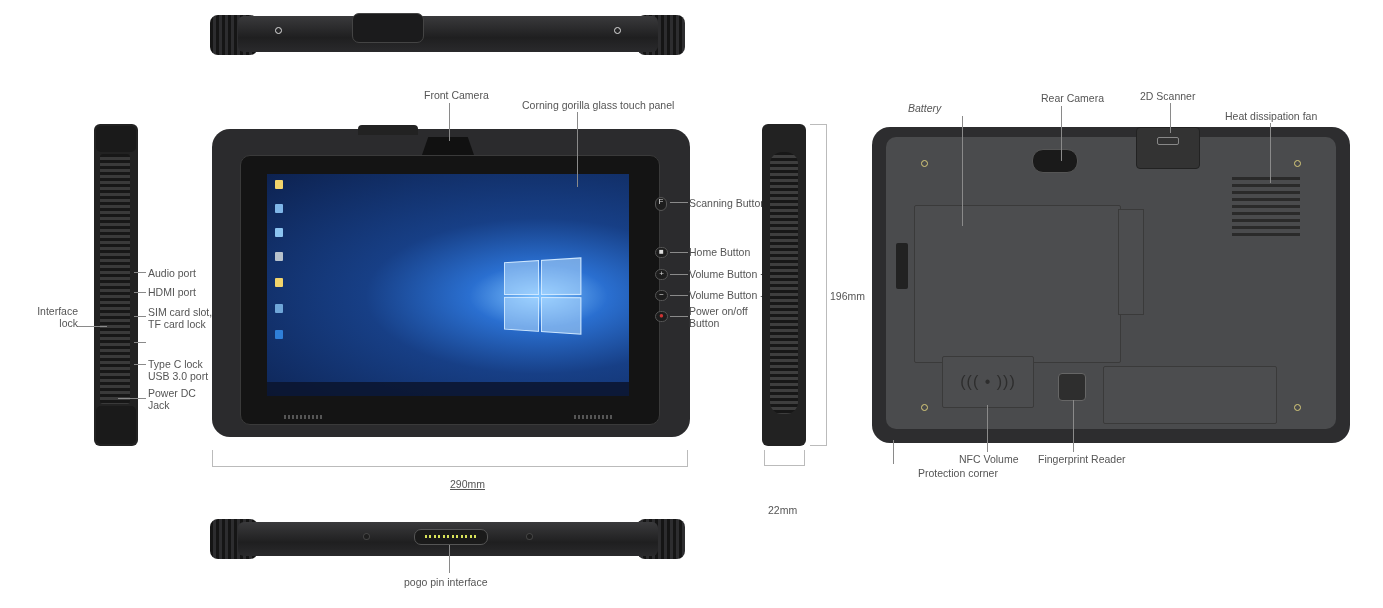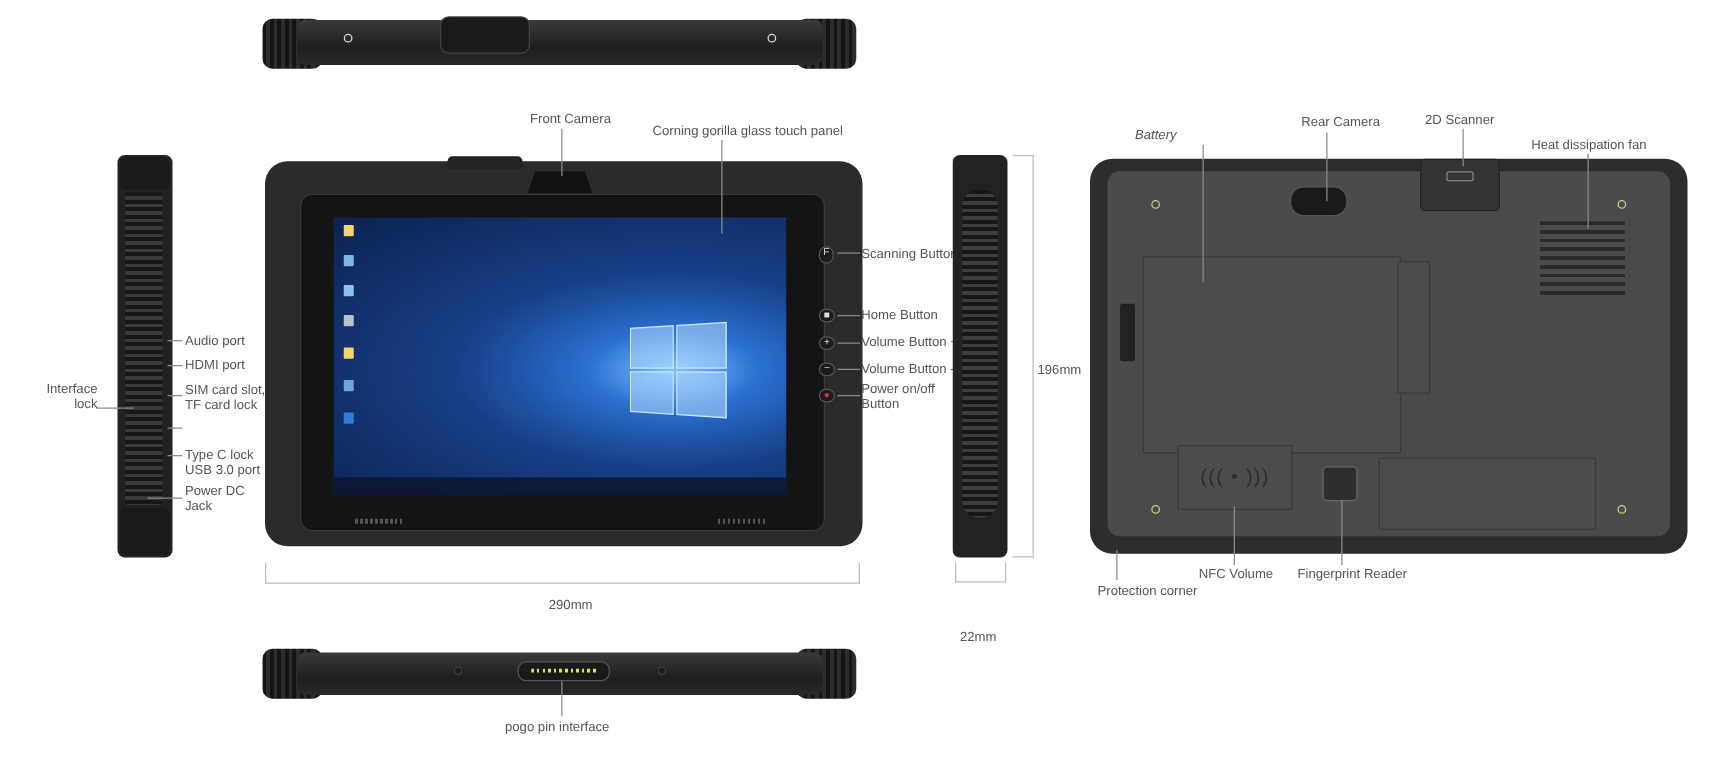--- a/index.html
+++ b/index.html
@@ -91,21 +91,21 @@
 <div class="ln" style="left:670px;top:274px;width:18px;height:1px;"></div>
 <div class="lbl" style="left:689px;top:268px;">Volume Button +</div>
 <div class="ln" style="left:670px;top:295px;width:18px;height:1px;"></div>
 <div class="lbl" style="left:689px;top:289px;">Volume Button -</div>
 <div class="ln" style="left:670px;top:316px;width:18px;height:1px;"></div>
 <div class="lbl ml" style="left:689px;top:305px;width:70px;">Power on/off Button</div>
 
 <div class="ln" style="left:212px;top:466px;width:476px;height:1px;background:#bbb;"></div>
 <div class="ln" style="left:212px;top:450px;width:1px;height:17px;background:#bbb;"></div>
 <div class="ln" style="left:687px;top:450px;width:1px;height:17px;background:#bbb;"></div>
-<div class="lbl" style="left:439px;top:478px;">290mm</div>
+<div class="lbl" style="left:450px;top:478px;text-decoration:underline;">290mm</div>
 
 <div class="abs" style="left:762px;top:124px;width:44px;height:322px;">
   <div class="abs" style="left:0;top:0;width:44px;height:322px;border-radius:6px;background:#222;"></div>
   <div class="abs" style="left:8px;top:28px;width:28px;height:262px;background:repeating-linear-gradient(#171717 0 3px,#3e3e3e 3px 6px);border-radius:12px;"></div>
 </div>
 <div class="ln" style="left:826px;top:124px;width:1px;height:322px;background:#bbb;"></div>
 <div class="ln" style="left:810px;top:124px;width:17px;height:1px;background:#bbb;"></div>
 <div class="ln" style="left:810px;top:445px;width:17px;height:1px;background:#bbb;"></div>
 <div class="lbl" style="left:830px;top:290px;">196mm</div>
 <div class="ln" style="left:764px;top:465px;width:40px;height:1px;background:#bbb;"></div>
@@ -136,21 +136,21 @@
 
 <div class="ln" style="left:962px;top:116px;width:1px;height:110px;"></div>
 <div class="lbl" style="left:908px;top:102px;font-style:italic;">Battery</div>
 <div class="ln" style="left:1061px;top:106px;width:1px;height:55px;"></div>
 <div class="lbl" style="left:1031px;top:92px;margin-left:10px;">Rear Camera</div>
 <div class="ln" style="left:1170px;top:103px;width:1px;height:30px;"></div>
 <div class="lbl" style="left:1140px;top:90px;">2D Scanner</div>
 <div class="ln" style="left:1270px;top:123px;width:1px;height:60px;"></div>
 <div class="lbl" style="left:1225px;top:110px;">Heat dissipation fan</div>
 <div class="ln" style="left:893px;top:440px;width:1px;height:24px;"></div>
-<div class="lbl" style="left:862px;top:467px;padding-left:16px;">Protection corner</div>
+<div class="lbl" style="left:902px;top:467px;padding-left:16px;">Protection corner</div>
 <div class="ln" style="left:987px;top:405px;width:1px;height:47px;"></div>
 <div class="lbl" style="left:959px;top:453px;">NFC Volume</div>
 <div class="ln" style="left:1073px;top:400px;width:1px;height:52px;"></div>
 <div class="lbl" style="left:1038px;top:453px;">Fingerprint Reader</div>
 
 <div class="abs" style="left:210px;top:518px;width:475px;height:44px;">
   <div class="bumper" style="left:0;top:1px;width:48px;height:40px;"></div>
   <div class="bumper" style="left:427px;top:1px;width:48px;height:40px;"></div>
   <div class="edge-h" style="left:28px;top:4px;width:420px;height:34px;"></div>
   <div class="bolt" style="left:153px;top:15px;"></div>

